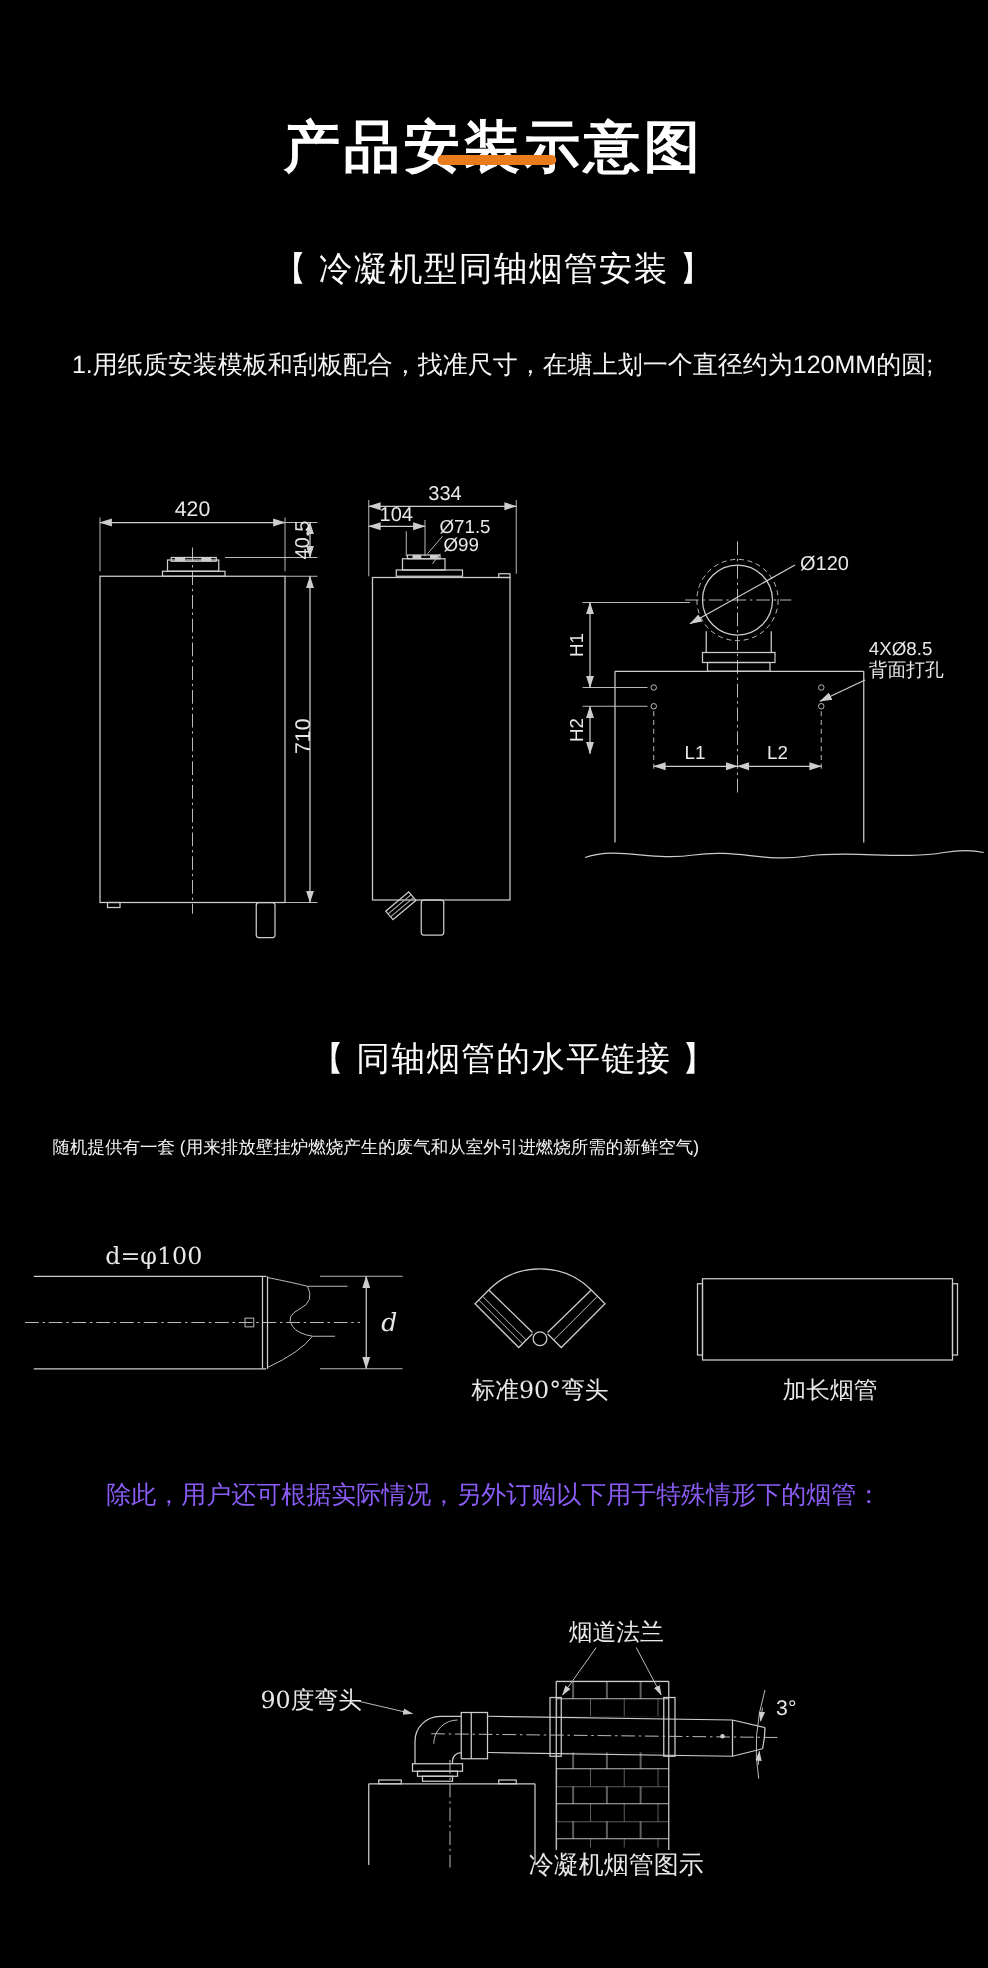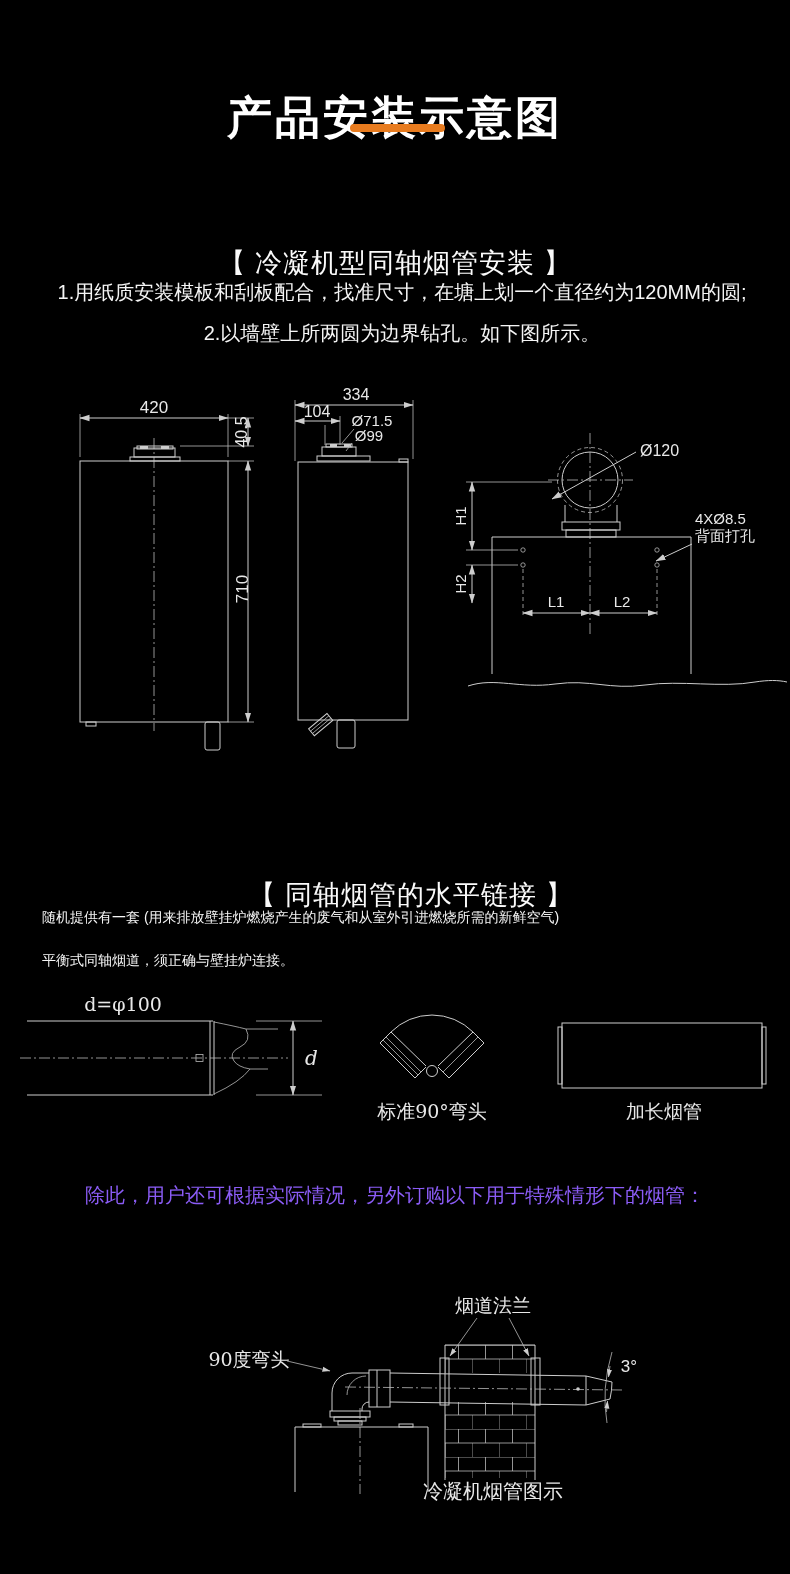--- a/index.html
+++ b/index.html
@@ -2,21 +2,21 @@
 <html><head>
 <meta charset="utf-8">
 <style>
   html,body{margin:0;padding:0;background:#000;}
   #canvas{position:relative;width:790px;height:1574px;background:#000;overflow:hidden;
           font-family:"Liberation Sans","DejaVu Sans",sans-serif;color:#f2f2f2;}
   .abs{position:absolute;}
   #page-title{top:48px;left:0;width:790px;text-align:center;font-size:45px;font-weight:600;
               letter-spacing:3px;color:#ffffff;margin-top:40px;}
   #title-divider{top:124px;left:350px;width:95px;height:8px;border-radius:4px;background:#e87b1e;}
-  .section-header{left:0;width:790px;text-align:center;font-size:27px;color:#fafafa;letter-spacing:1px;margin-top:48px;}
+  .section-header{left:0;width:790px;text-align:center;font-size:27px;color:#fafafa;letter-spacing:1px;}
   #sec1-header{top:197px;}
   #sec2-header{top:829px;padding-left:16px;}
   #instructions{top:272px;left:42px;width:720px;font-size:20px;line-height:41px;color:#f5f5f5;text-align:center;}
   #paragraph{top:896px;left:42px;width:720px;font-size:14px;line-height:43px;color:#f5f5f5;}
   #note-line{top:1182px;left:0;width:790px;text-align:center;font-size:20px;color:#8b5cf6;}
   svg{position:absolute;left:0;}
   svg text{fill:#e8e8e8;}
   .ln{stroke:#cdcdcd;stroke-width:1;fill:none;}
   .thin{stroke:#b9b9b9;stroke-width:0.8;fill:none;}
   .cl{stroke:#b9b9b9;stroke-width:0.8;fill:none;stroke-dasharray:11 3 2 3;}
@@ -29,21 +29,20 @@
 
 <div id="canvas">
 
   <div id="page-title" class="abs">产品安装示意图</div>
   <div id="title-divider" class="abs"></div>
 
   <div id="sec1-header" class="abs section-header">【  冷凝机型同轴烟管安装  】</div>
 
   <div id="instructions" class="abs">
     <div>1.用纸质安装模板和刮板配合，找准尺寸，在塘上划一个直径约为120MM的圆;</div>
-    <div>2.以墙壁上所两圆为边界钻孔。如下图所示。</div>
   </div>
 
   <svg class="cad" style="top:385px" width="790" height="380" viewBox="0 0 790 380">
     <defs>
       <marker id="arrA" viewBox="0 0 10 10" refX="9.5" refY="5" markerWidth="10" markerHeight="10" orient="auto-start-reverse">
           <path d="M0,1.8 L10,5 L0,8.2 Z" fill="#cdcdcd"></path>
         </marker>
     </defs>
 
     <g>
@@ -144,21 +143,20 @@
       <text x="695" y="139" font-size="15">4XØ8.5</text>
       <text x="695" y="156" font-size="15" class="serif">背面打孔</text>
       <line class="ln" x1="692" y1="159" x2="656" y2="176" marker-end="url(#arrA)"></line>
     </g>
   </svg>
 
   <div id="sec2-header" class="abs section-header">【  同轴烟管的水平链接  】</div>
 
   <div id="paragraph" class="abs">
     <div>随机提供有一套 (用来排放壁挂炉燃烧产生的废气和从室外引进燃烧所需的新鲜空气)</div>
-    <div>平衡式同轴烟道，须正确与壁挂炉连接。</div>
   </div>
 
   <svg class="cad" style="top:985px" width="790" height="150" viewBox="0 0 790 150">
     <defs>
       <marker id="arrB" viewBox="0 0 10 10" refX="9.5" refY="5" markerWidth="10" markerHeight="10" orient="auto-start-reverse">
           <path d="M0,1.8 L10,5 L0,8.2 Z" fill="#cdcdcd"></path>
         </marker>
     </defs>
 
     <g>

